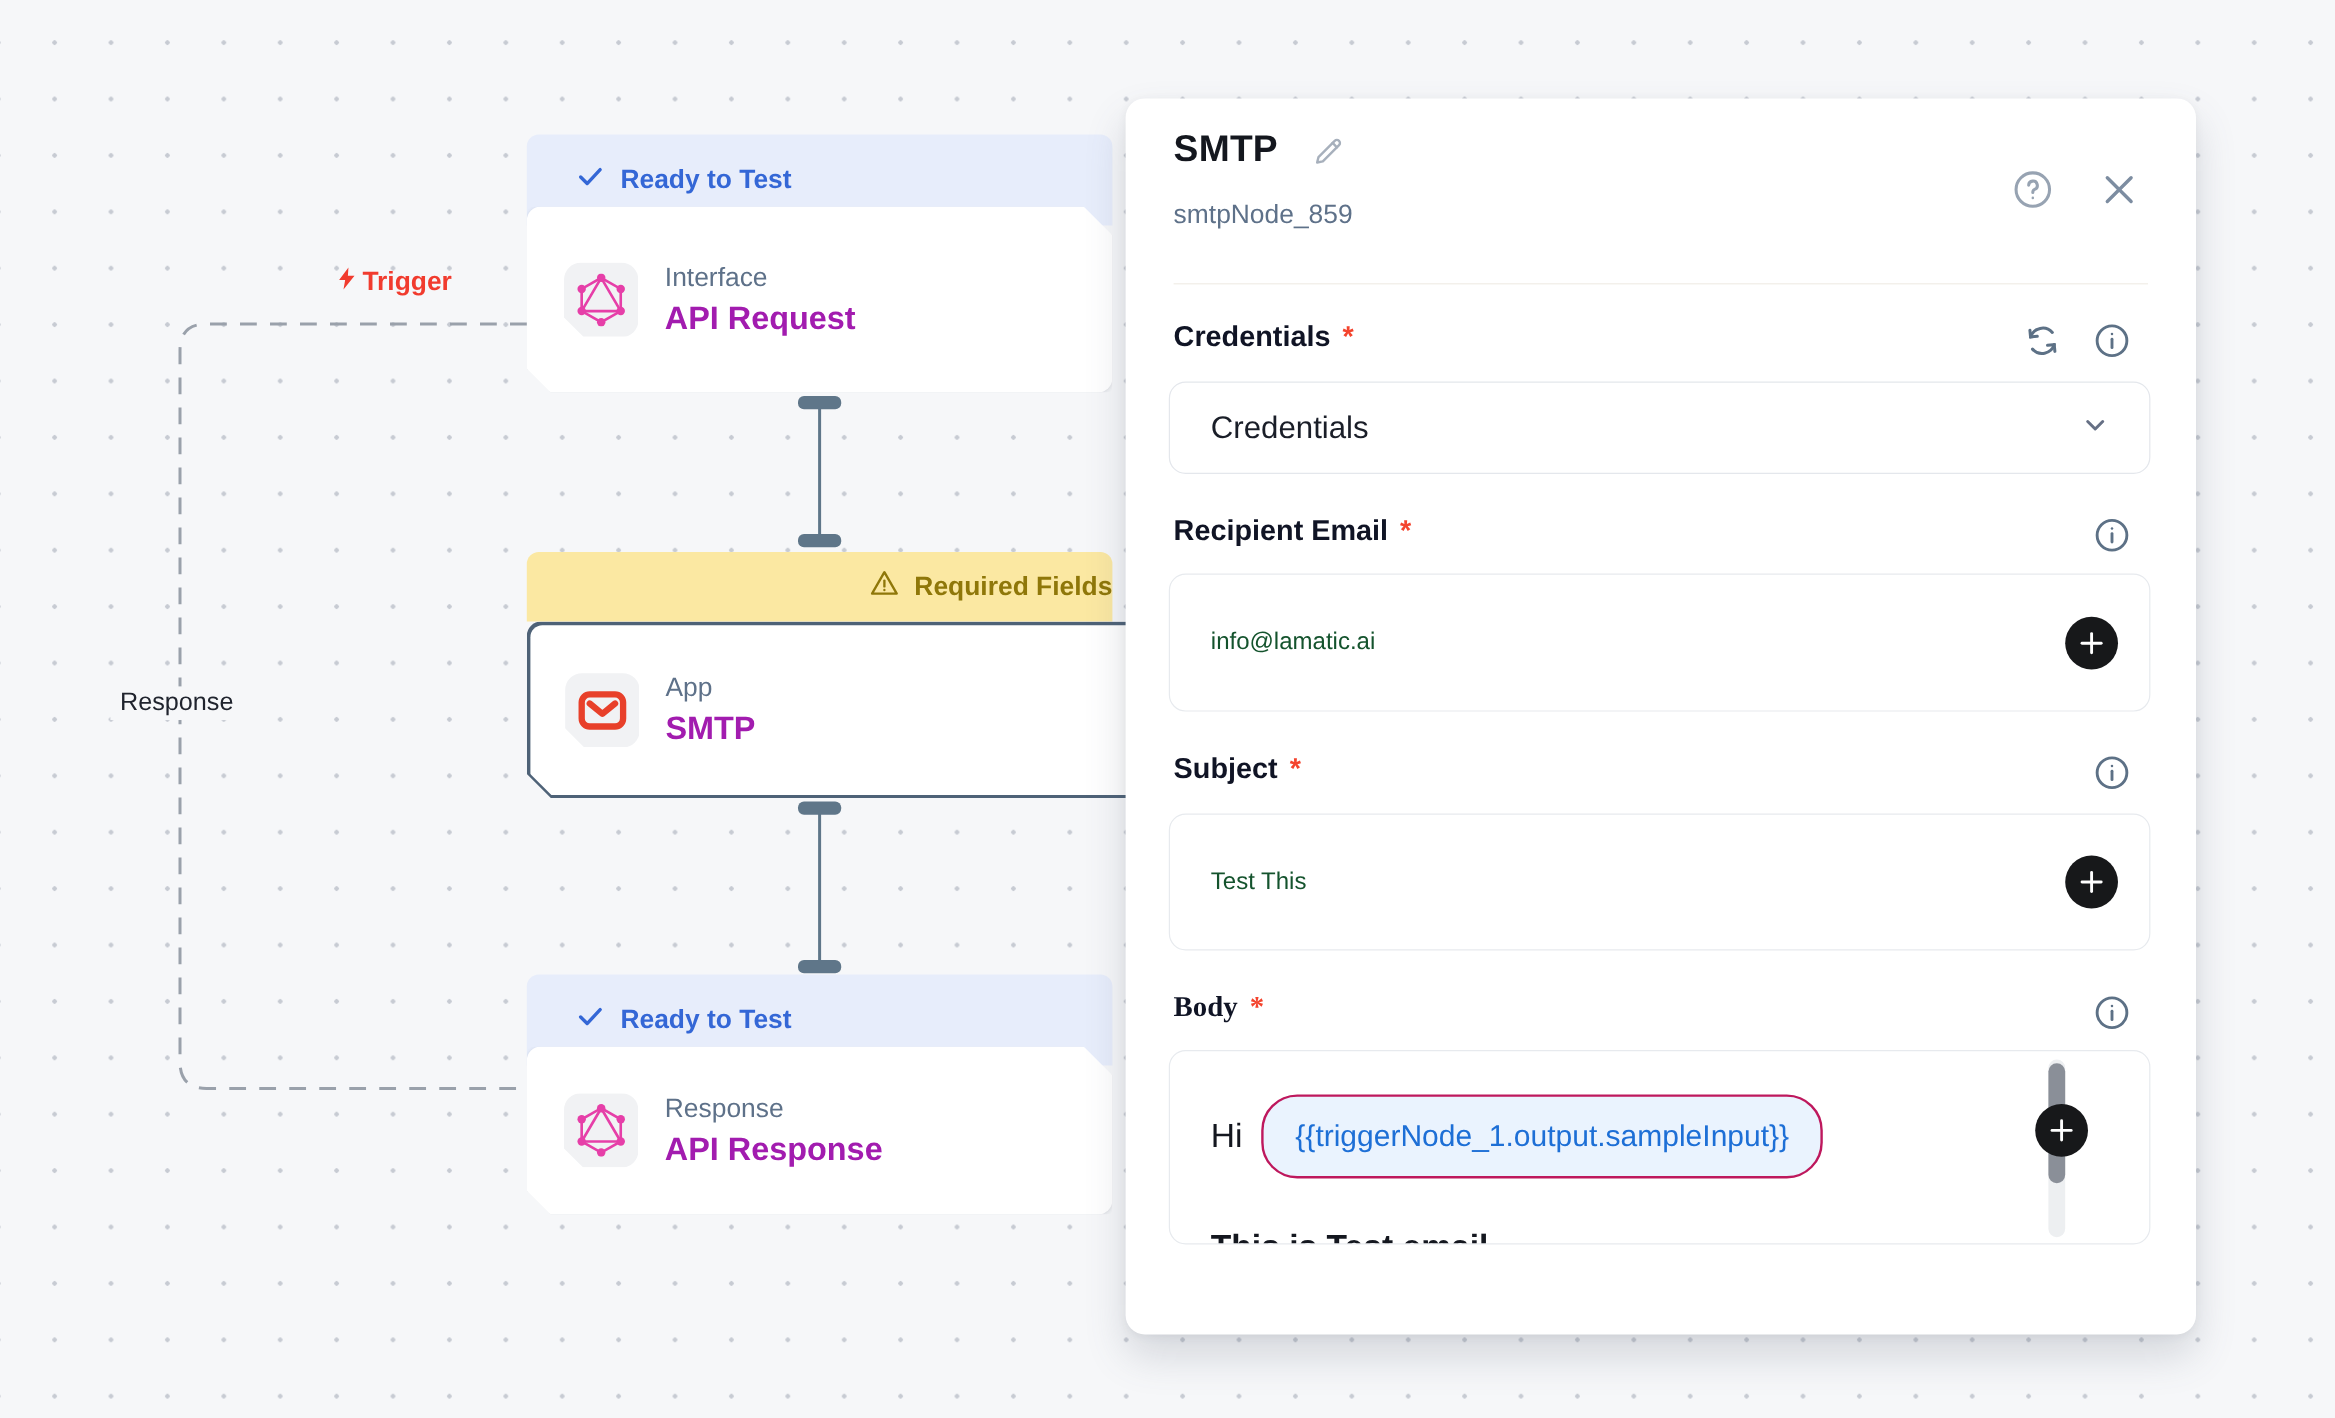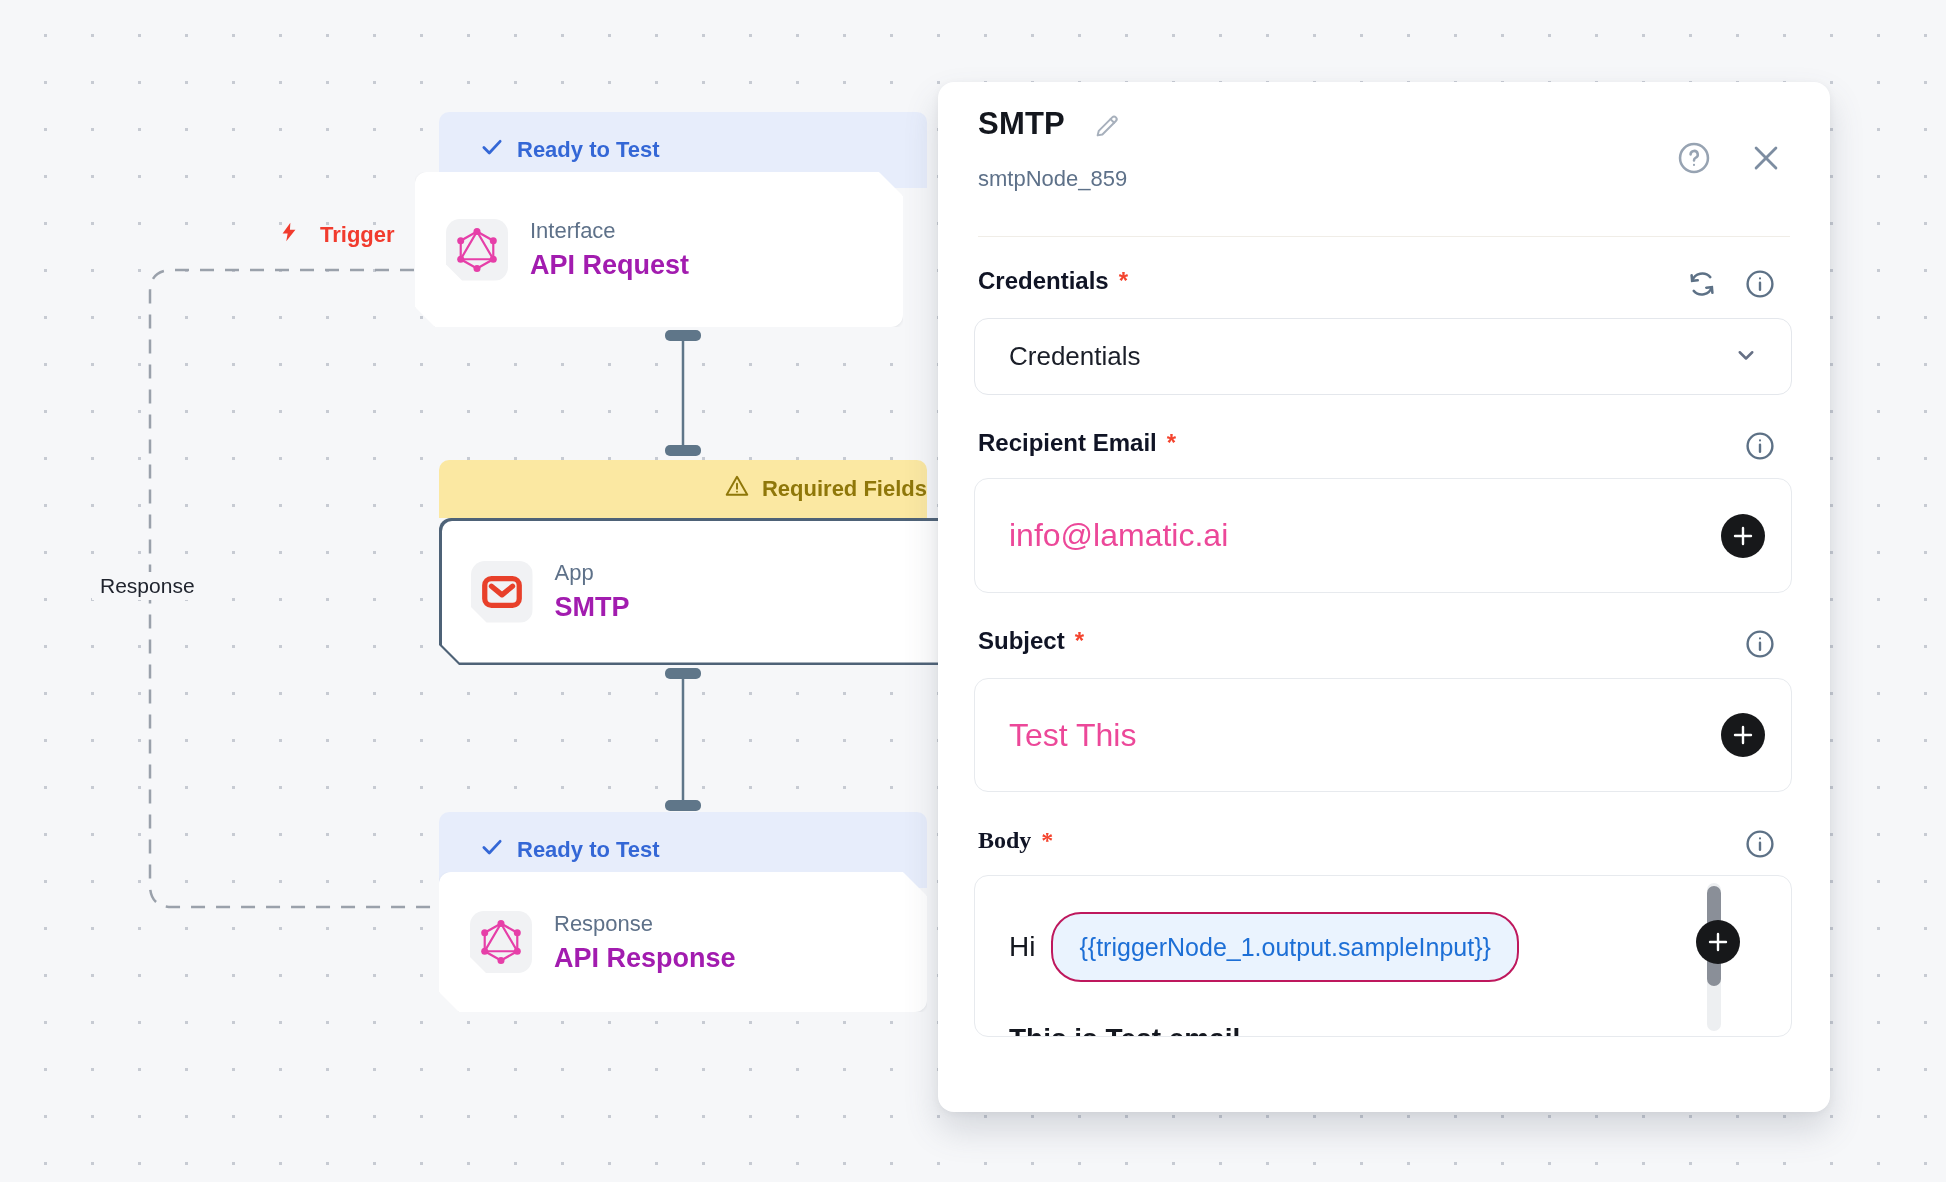--- a/index.html
+++ b/index.html
@@ -46,21 +46,21 @@
     width:62px; height:62px; background:#F1F2F4; border-radius:14px;
     clip-path:polygon(0 0, 100% 0, 100% 100%, 16px 100%, 0 calc(100% - 16px));
     display:flex; align-items:center; justify-content:center; flex:0 0 62px;
   }
   .node-texts { display:flex; flex-direction:column; gap:6px; }
   .node-category { font-size:22px; color:#5E7189; }
   .node-title { font-size:27px; font-weight:700; color:#a21caf; }
 
   .flow-label-trigger {
     position:absolute; left:278px; top:219px;
-    display:flex; align-items:center; gap:20px;
+    display:flex; align-items:center; gap:2px;
     color:#F13B2E; font-size:22px; font-weight:700;
   }
   .flow-label-response {
     position:absolute; left:92px; top:572px;
     background:#F6F7F9; padding:2px 8px;
     color:#20242E; font-size:21px;
   }
 
   
   .panel {
@@ -84,21 +84,21 @@
     border:1.5px solid #E4E7EC; border-radius:14px; background:#fff;
     display:flex; align-items:center; padding:0 30px 0 34px; cursor:pointer;
   }
   .select-value { font-size:26px; color:#1A1E28; flex:1; }
 
   .text-input {
     position:absolute; left:36px; width:818px;
     border:1.5px solid #E7EAEE; border-radius:14px; background:#fff;
     display:flex; align-items:center; padding:0 26px 0 34px;
   }
-  .input-value { font-size:32px; color:#ec4899; flex:1; }
+  .input-value { font-size:20px; color:#14532d; flex:1; }
   .plus-btn {
     width:44px; height:44px; border-radius:50%; background:#17181A;
     display:flex; align-items:center; justify-content:center; cursor:pointer; flex:0 0 44px;
   }
 
   .body-box {
     position:absolute; left:36px; top:793px; width:818px; height:162px;
     border:1.5px solid #E7EAEE; border-radius:14px; background:#fff; overflow:hidden;
   }
   .body-line1 { position:absolute; left:34px; top:36px; display:flex; align-items:center; gap:16px; }
@@ -140,21 +140,21 @@
 <div class="flow-label-response">Response</div>
 
 <div class="node-badge badge-ready" style="left:439px; top:112px;">
   <span>
     <svg width="26" height="26" viewBox="0 0 24 24">
         <path d="M4.5 12.5 L9.5 17.5 L19.5 6.8" fill="none" stroke="#3467D6" stroke-width="2.6" stroke-linecap="round" stroke-linejoin="round"></path>
       </svg>
   </span>
   <span>Ready to Test</span>
 </div>
-<div class="node-card" style="left:415px; top:172px; height:155px;">
+<div class="node-card" style="left:439px; top:172px; height:155px;">
   <div class="icon-tile">
     <svg width="44" height="44" viewBox="0 0 100 100">
       <g stroke="#E63FA8" stroke-width="5" fill="none">
         <polygon points="50,8 87,29 87,71 50,92 13,71 13,29"></polygon>
         <polygon points="50,8 87,71 13,71"></polygon>
       </g>
       <g fill="#E63FA8">
         <circle cx="50" cy="8" r="8"></circle>
           <circle cx="87" cy="29" r="8"></circle>
           <circle cx="87" cy="71" r="8"></circle>

